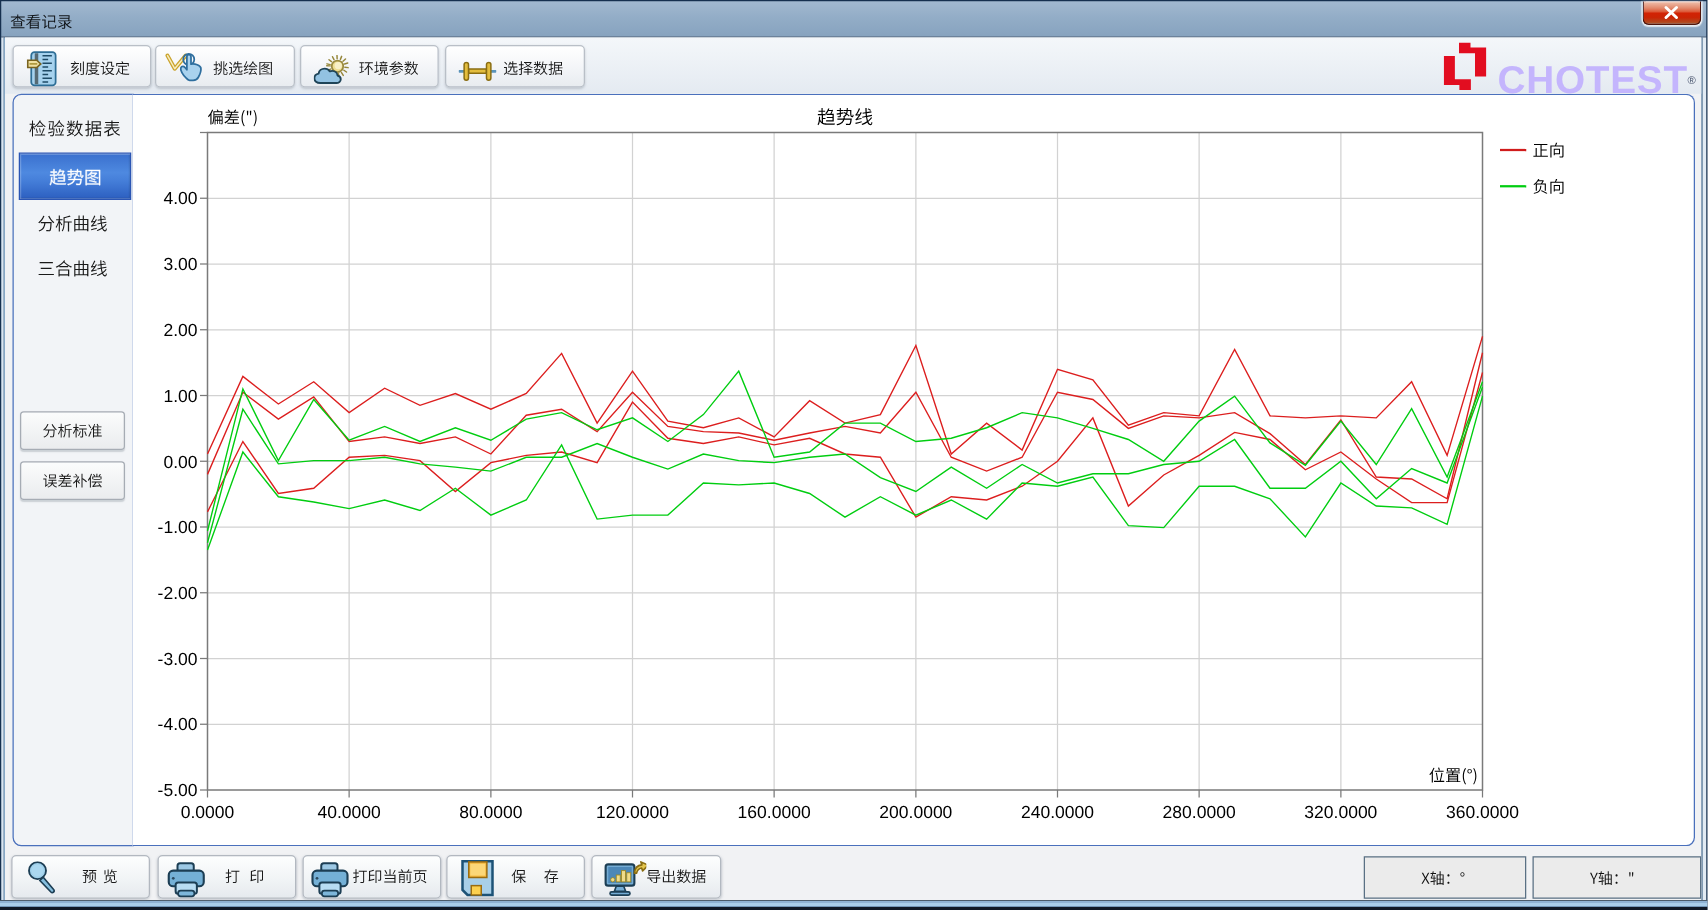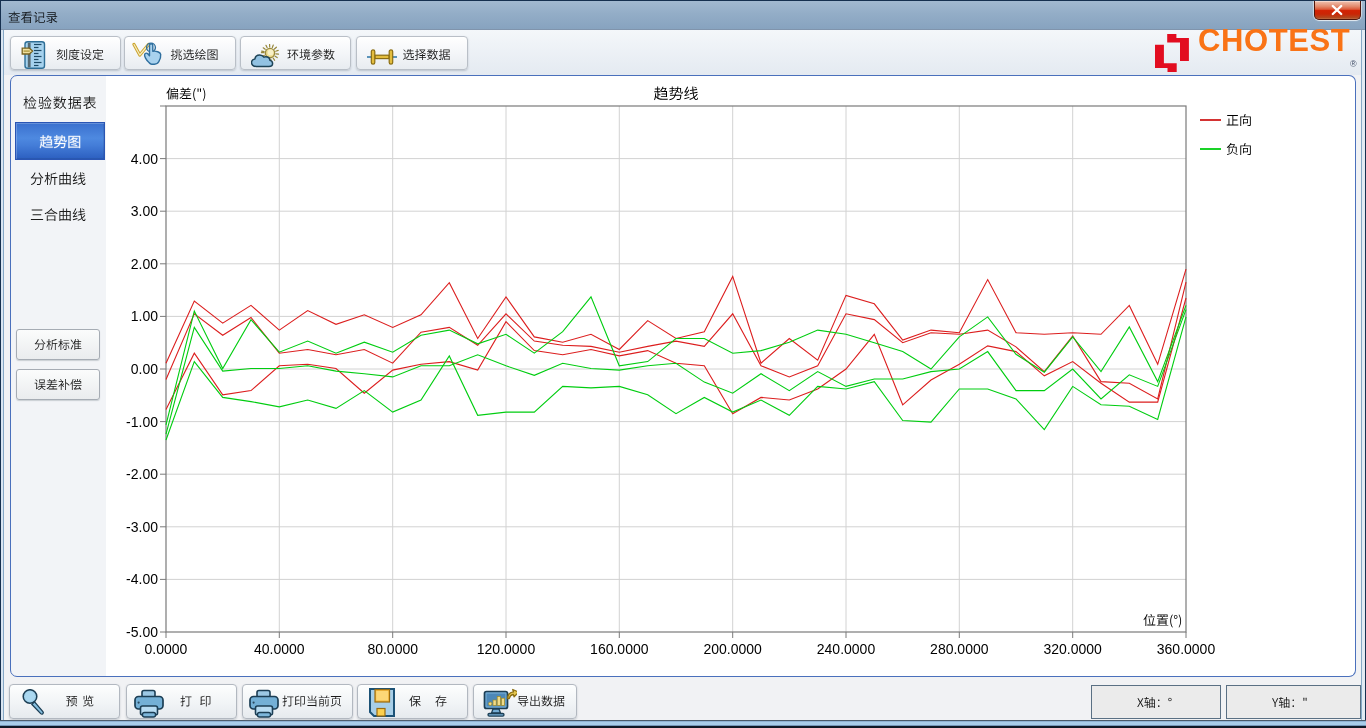--- a/index.html
+++ b/index.html
@@ -14,21 +14,21 @@
 .toolbar {left:4px;top:30px;right:5px;height:45px;background:linear-gradient(180deg,#f4f7fa,#e4eaf1)}
 .tbtn {position:absolute;top:36px;height:34px;border:1px solid #b9bfc7;border-radius:4px;background:linear-gradient(180deg,#ffffff,#f3f5f8 55%,#e8ecf0);box-shadow:0 1px 2px rgba(125,135,148,.4)}
 .bbtn {position:absolute;top:684px;height:35px;border:1px solid #b2b8c0;border-radius:4px;background:linear-gradient(180deg,#fdfefe,#f1f4f6 55%,#e6eaee);box-shadow:0 1px 2px rgba(125,135,148,.4)}
 .closebtn {left:1314px;top:1px;width:47px;height:19px;border:1px solid #50150b;border-top:none;border-radius:0 0 5px 5px;background:linear-gradient(180deg,#f0c4b2 0%,#e28a6d 30%,#dc5b3a 46%,#d22304 53%,#ca2505 72%,#b04a20 94%,#c4724a 100%);box-shadow:0 1px 1px rgba(255,255,255,.75),1px 0 1px rgba(255,255,255,.5),-1px 0 1px rgba(255,255,255,.5),inset 0 1px 0 rgba(255,255,255,.4)}
 .panelmain {left:106px;top:75px;width:1250px;height:602px;background:#ffffff;border:1px solid #4a70bc;border-left:none;border-radius:0 7px 7px 0}
 .sidebar {left:10px;top:75px;width:97px;height:602px;background:#f2f4f7;border:1px solid #4a70bc;border-radius:7px 0 0 7px}
 .tabsel {left:15px;top:122px;width:90px;height:38px;border:1px solid #2a55b4;background:linear-gradient(180deg,#3a70ce 0%,#4e89e0 42%,#447dd8 62%,#2c5fc0 100%);box-shadow:inset 1px 1px 0 rgba(255,255,255,.22),inset -1px -1px 0 rgba(0,0,0,.08)}
 .sbtn {left:16px;width:84px;height:31px;border:1px solid #a6acb4;border-radius:3px;background:linear-gradient(180deg,#fbfcfc,#eaecee);box-shadow:0 1px 1px rgba(130,140,150,.35)}
 .xybtn {top:685px;height:34px;border:1px solid #5a7084;background:#ebebeb}
 svg.overlay {position:absolute;left:0;top:0;width:1366px;height:728px}
-.chotest {left:1198px;top:23px;font-weight:bold;font-size:31px;letter-spacing:.6px;color:#f97316}
+.chotest {left:1198px;top:46px;font-weight:bold;font-size:31px;letter-spacing:.6px;color:#c4b5fd}
 .regmark {left:1350px;top:59px;font-size:9px;color:#44506a}
 </style></head><body>
 <div class="abs titlebar"></div>
 <div class="abs edgeL"></div>
 <div class="abs edgeL2"></div>
 <div class="abs edgeR"></div>
 <div class="abs edgeR2"></div>
 <div class="abs edgeB"></div>
 <div class="abs client"></div>
 <div class="abs toolbar"></div>

